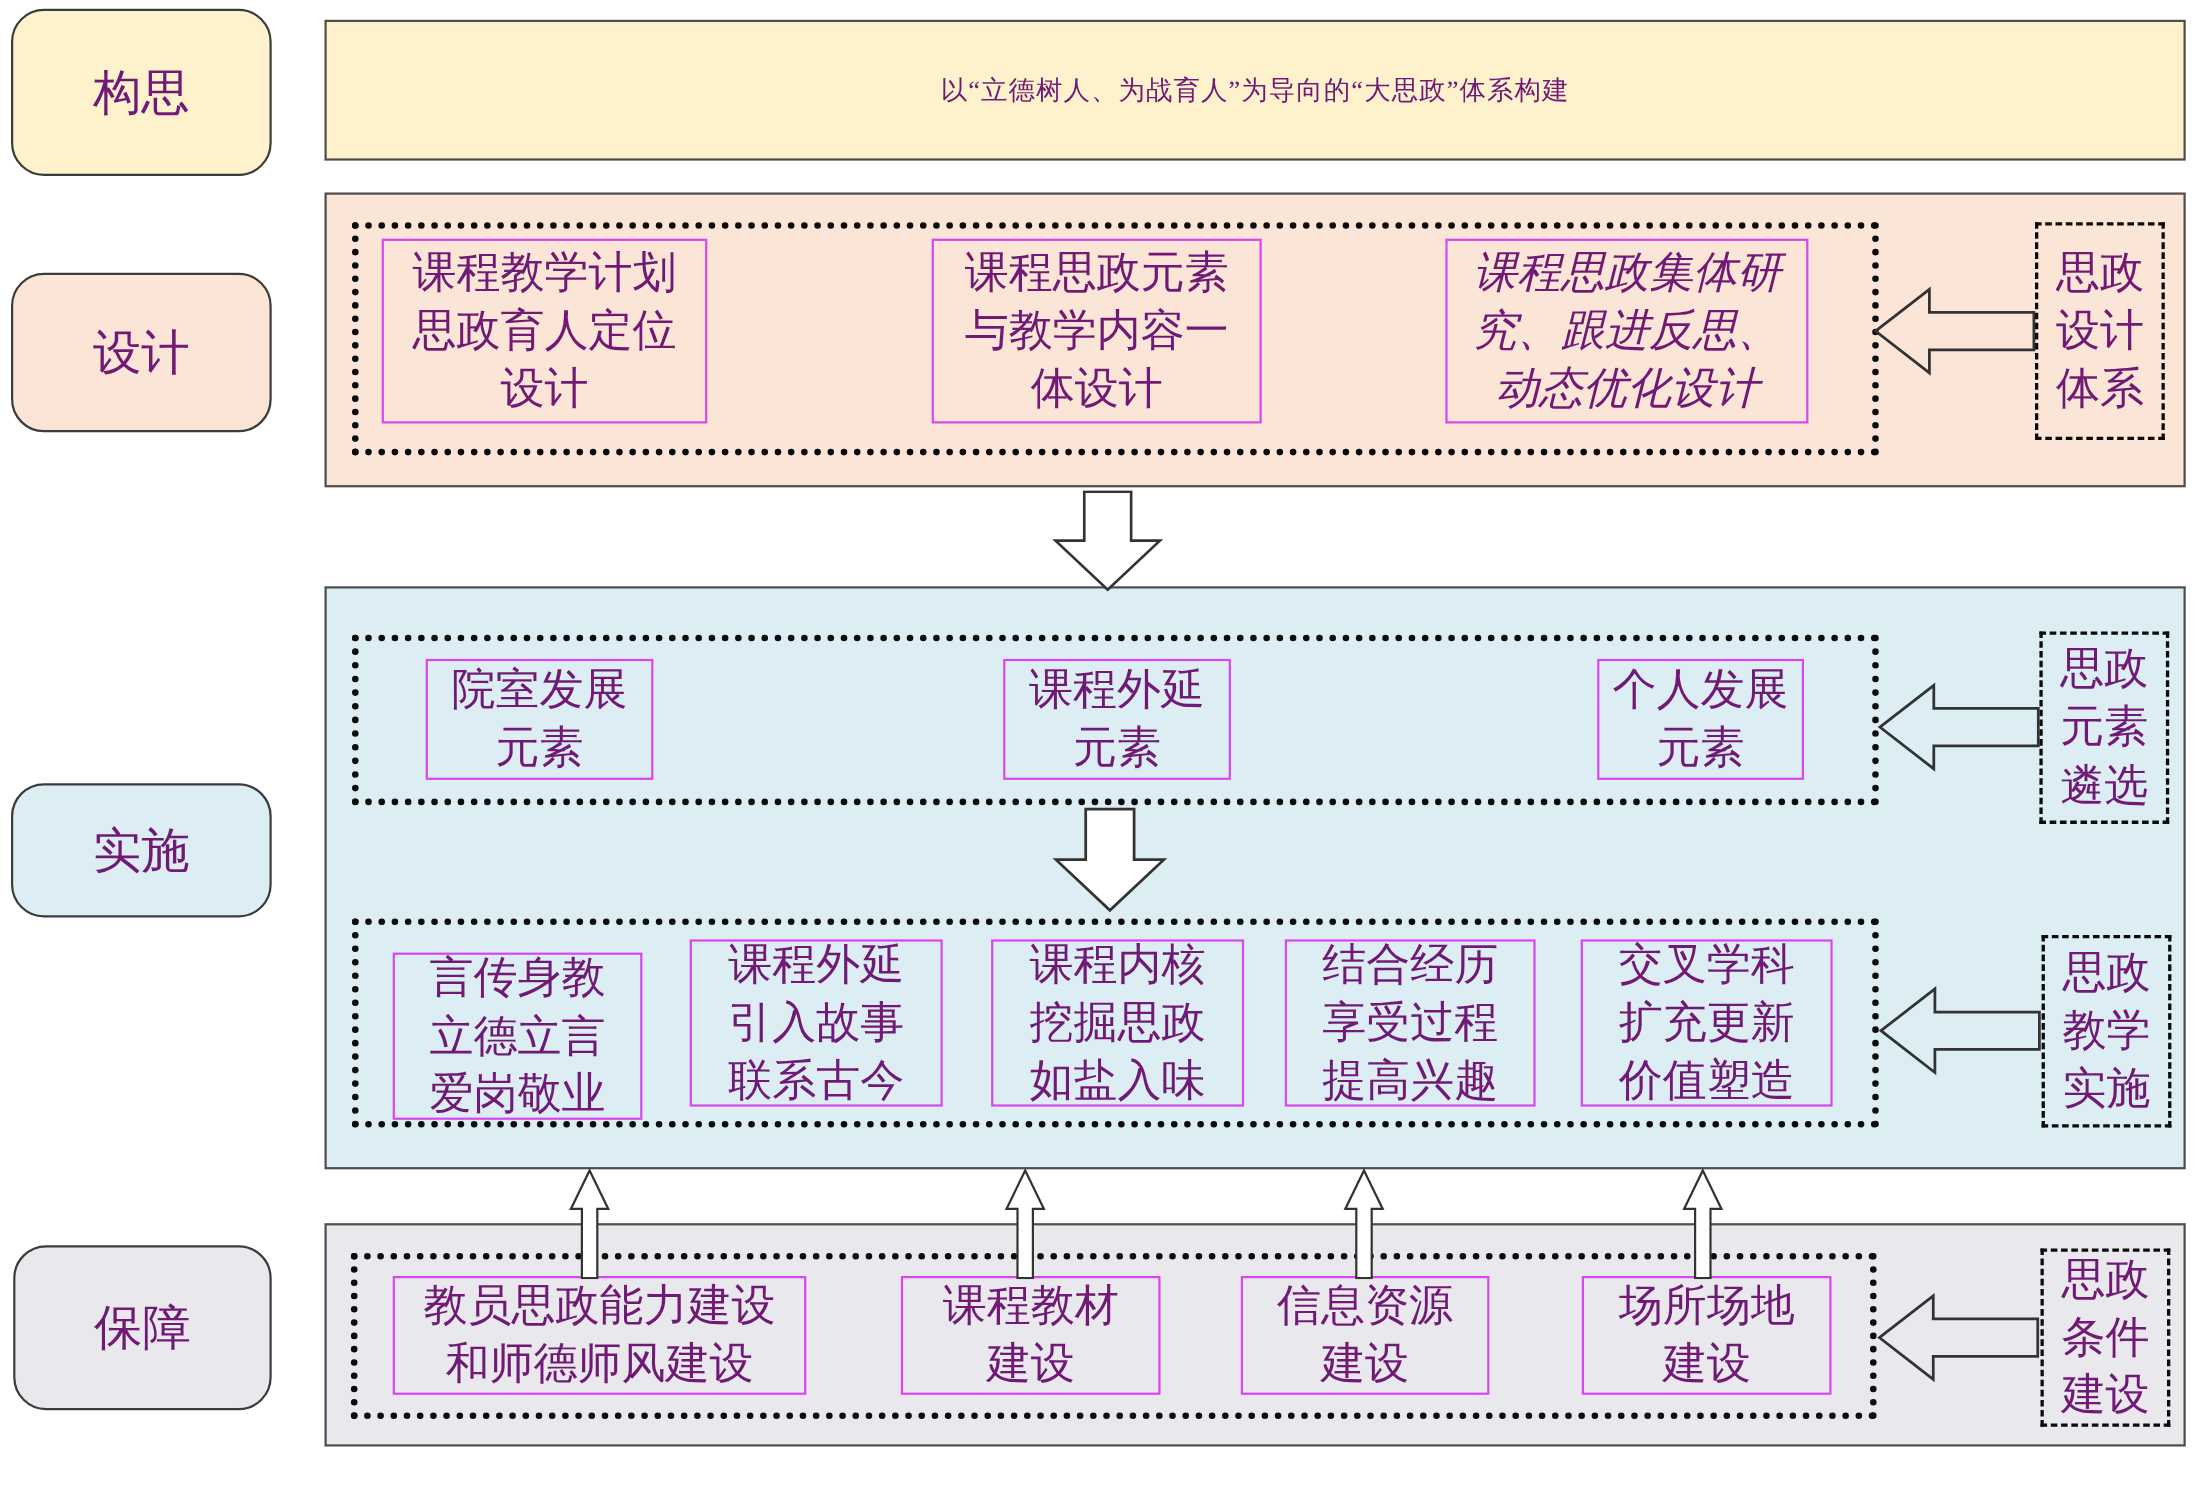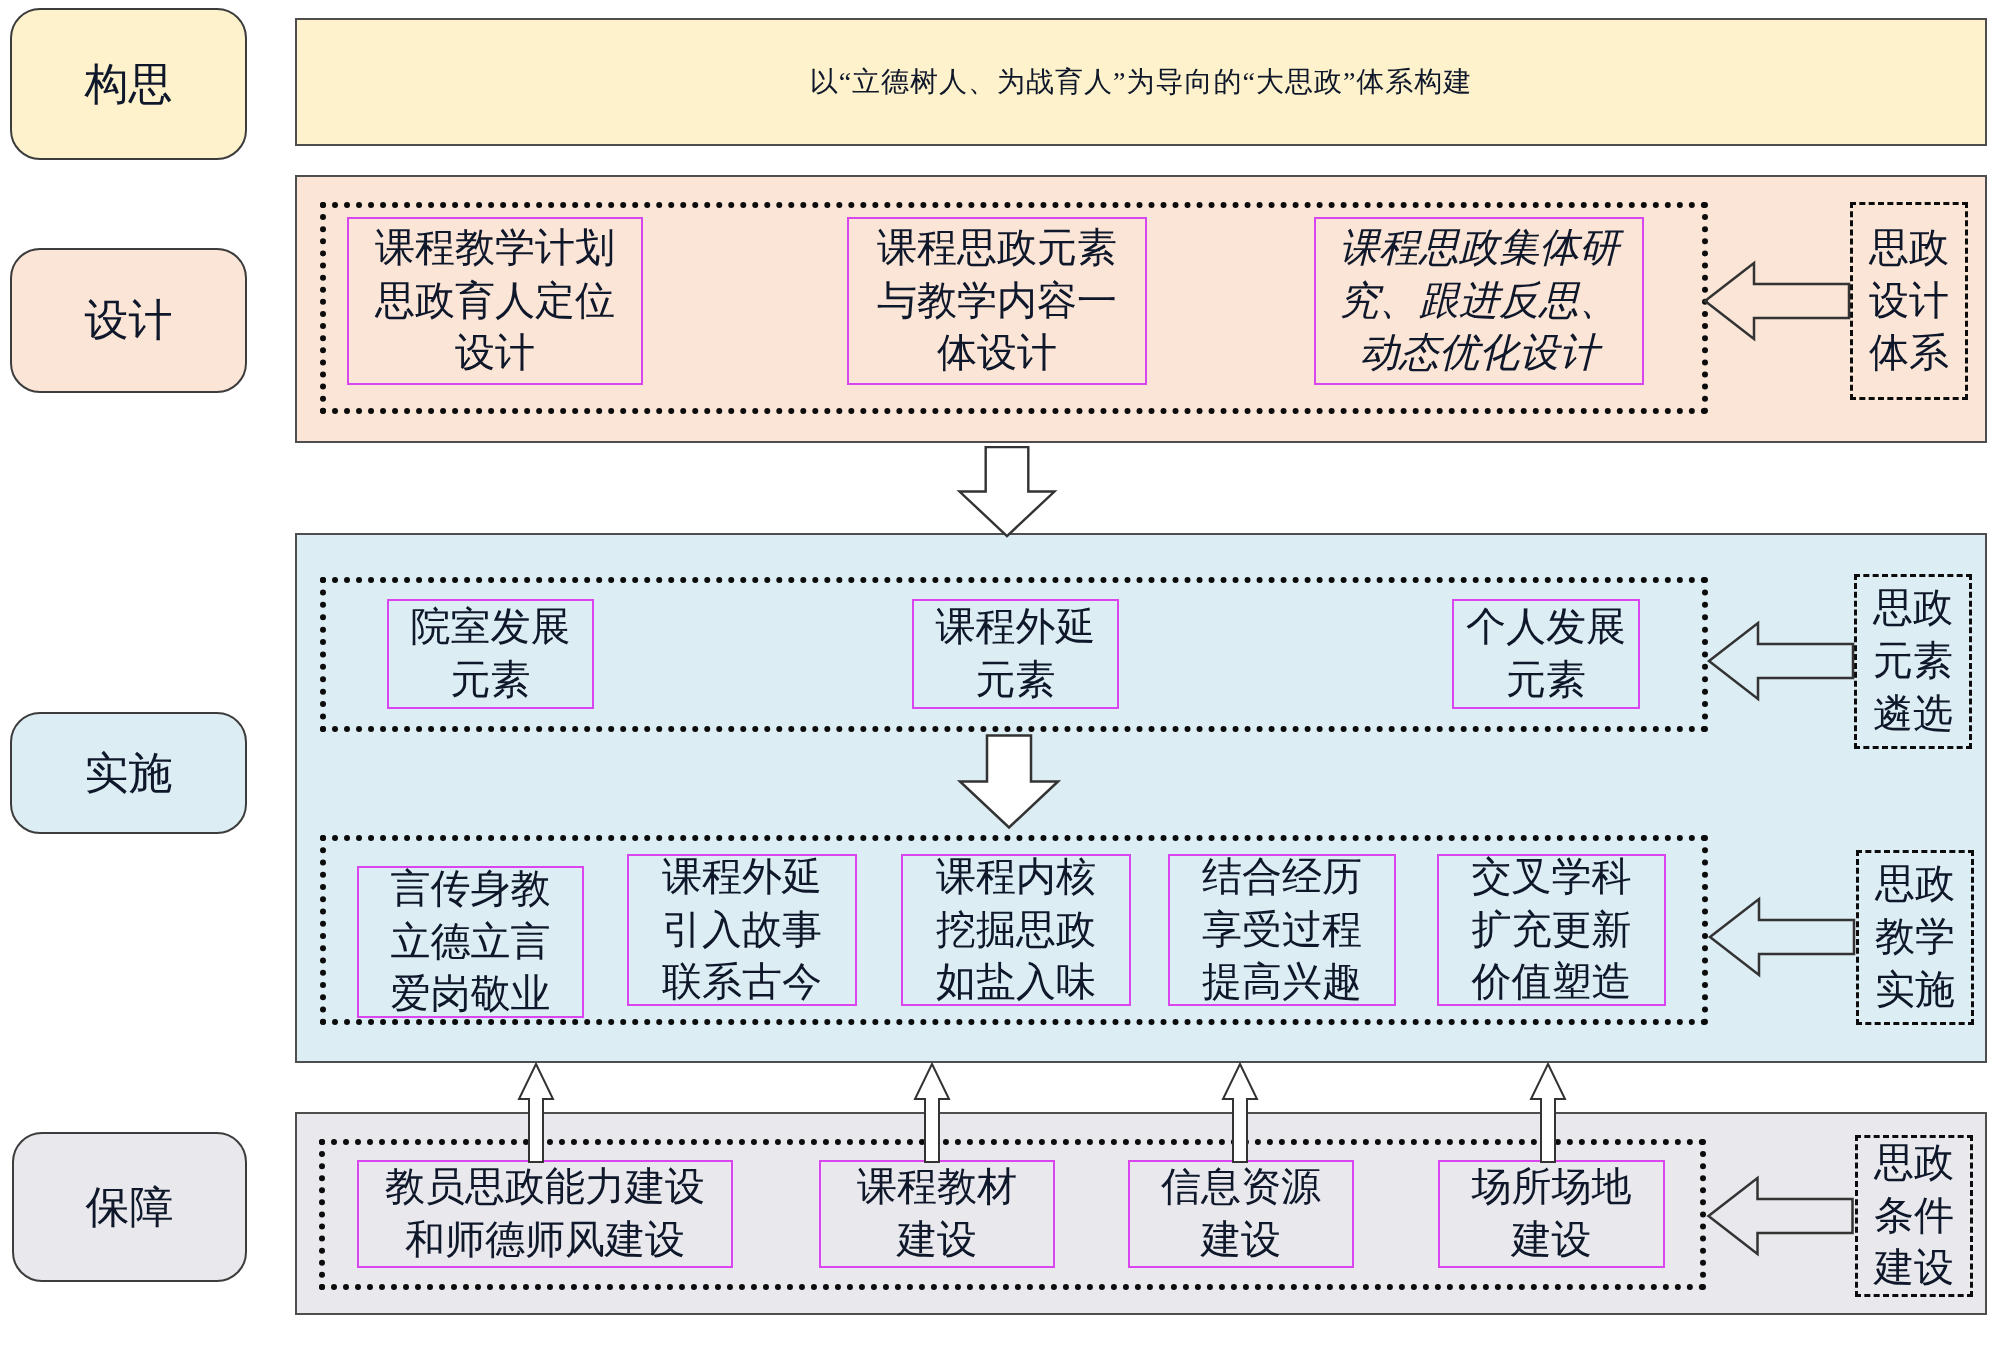--- a/index.html
+++ b/index.html
@@ -1,27 +1,27 @@
 <!DOCTYPE html>
 <html><head>
 <meta charset="utf-8">
 <style>
   html,body{margin:0;padding:0;background:#fff;}
   .canvas{position:relative;width:1999px;height:1353px;background:#ffffff;
-    font-family:"Liberation Serif","DejaVu Serif",serif;color:#0f172a;}
+    font-family:"Liberation Serif","DejaVu Serif",serif;color:#701a75;}
   .section{position:absolute;border:2.5px solid #4e4e4e;box-sizing:border-box;}
   .sec-yellow{background:#fdf2cb;}
   .sec-peach{background:#fbe5d6;}
   .sec-blue{background:#dcedf3;}
   .sec-gray{background:#e9e9ed;}
   .label{position:absolute;border:2.5px solid #3c3c3c;border-radius:30px;
     display:flex;align-items:center;justify-content:center;
     font-size:44px;box-sizing:border-box;}
   .titlebar{position:absolute;display:flex;align-items:center;justify-content:center;
-    font-size:28px;letter-spacing:1px;}
+    font-size:24px;letter-spacing:1px;}
   .dotted{position:absolute;border:6px dotted #0c0c0c;box-sizing:border-box;}
   .ibox{position:absolute;border:2px solid #d946ef;box-sizing:border-box;
     display:flex;align-items:center;justify-content:center;
     text-align:center;white-space:pre-line;font-size:40px;line-height:1.32;}
   .dashedbox{position:absolute;border:3.5px dashed #0c0c0c;box-sizing:border-box;
     display:flex;align-items:center;justify-content:center;
     text-align:center;white-space:pre-line;font-size:40px;line-height:1.32;}
   .arrow{position:absolute;}
 </style>
 </head>

